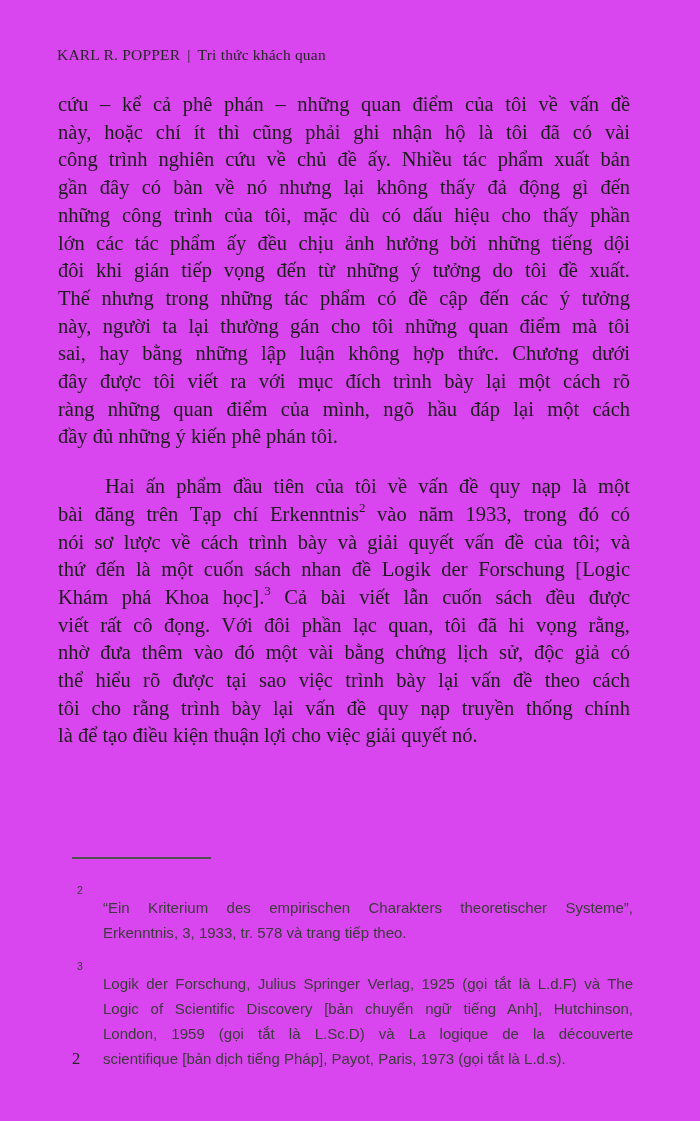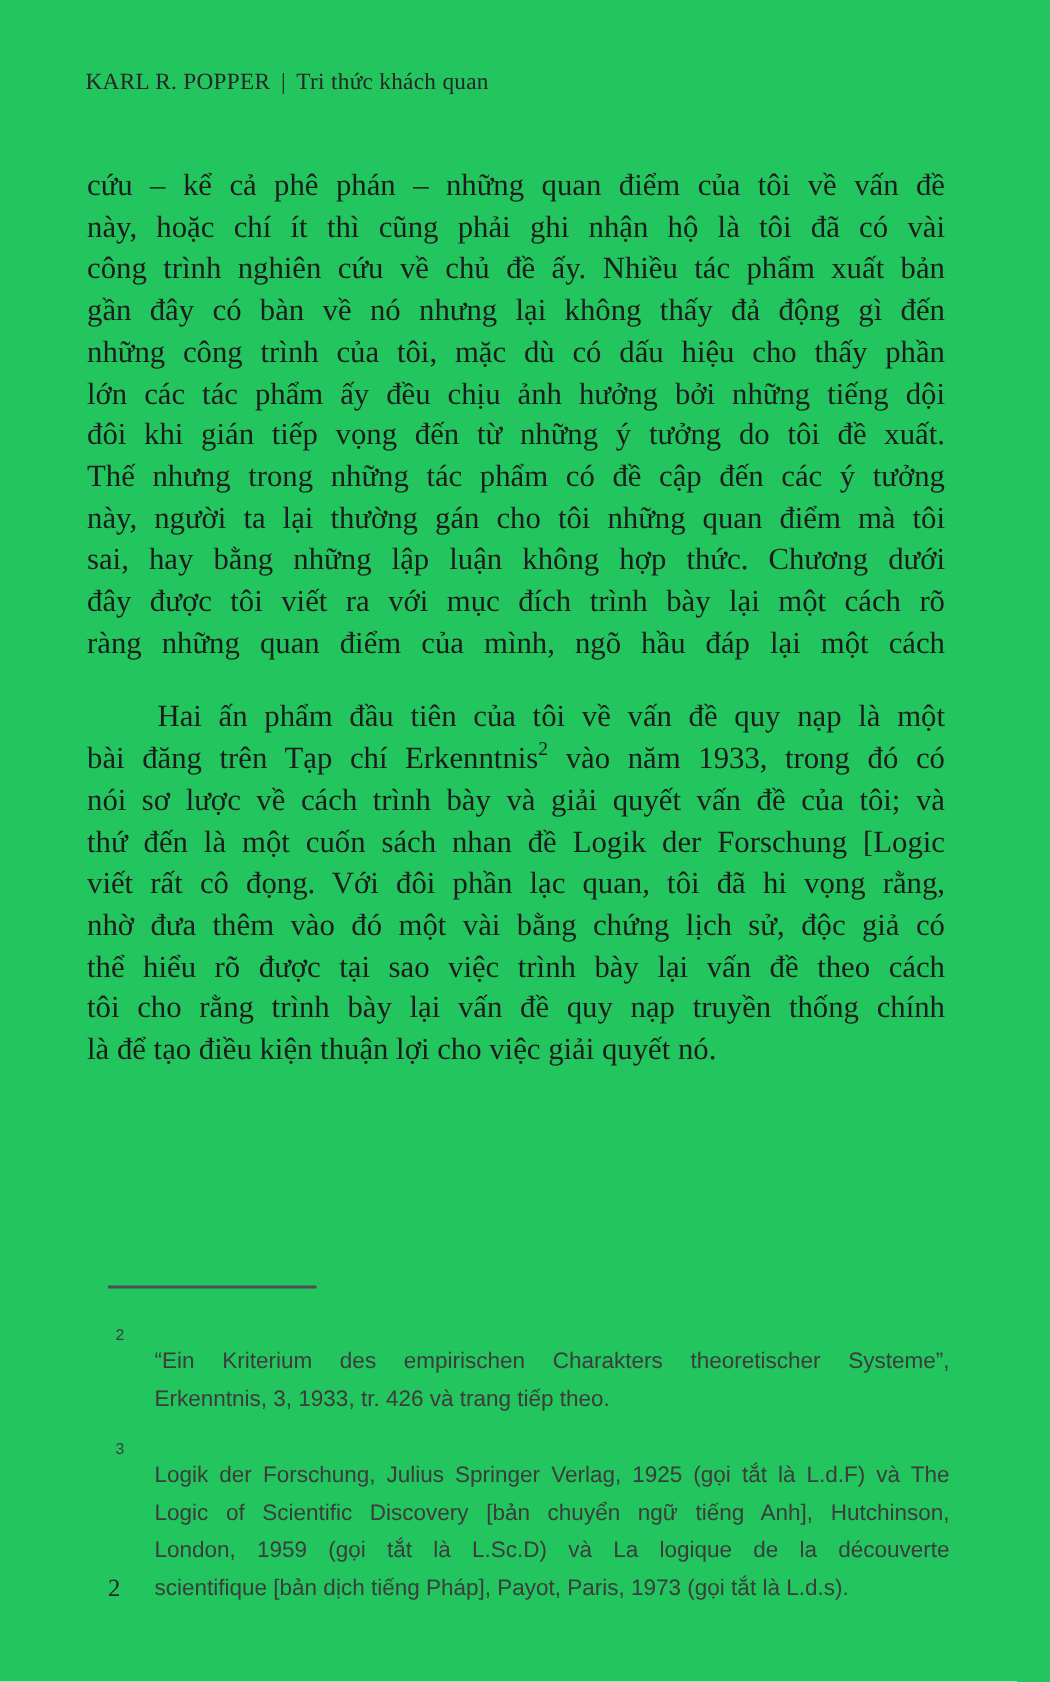--- a/index.html
+++ b/index.html
@@ -4,41 +4,41 @@
 <style>
   html, body {
     margin: 0;
     padding: 0;
     background: #ffffff;
   }
   .page {
     position: relative;
     width: 700px;
     height: 1121px;
-    background: #22c55e;
+    background: #d946ef;
     overflow: hidden;
     font-family: "Liberation Serif", serif;
   }
   .running-head {
     position: absolute;
     left: 57px;
     top: 46px;
     font-size: 15.5px;
     color: #262626;
     letter-spacing: 0.2px;
     white-space: nowrap;
   }
   .running-head .sep {
     margin: 0 7px;
     color: #262626;
   }
   .body-text {
     position: absolute;
     left: 58px;
-    top: 111px;
+    top: 91px;
     width: 572px;
     font-family: "Liberation Serif", serif;
     font-size: 20.5px;
     line-height: 27.7px;
     color: #1d1d1d;
   }
   .paragraph.indented { margin-top: 22px; }
   .indented .line:first-child { text-indent: 47px; }
   .line {
     text-align: justify;
@@ -105,42 +105,44 @@
         <div class="line"><span>công trình nghiên cứu về chủ đề ấy. Nhiều tác phẩm xuất bản</span></div>
         <div class="line"><span>gần đây có bàn về nó nhưng lại không thấy đả động gì đến</span></div>
         <div class="line"><span>những công trình của tôi, mặc dù có dấu hiệu cho thấy phần</span></div>
         <div class="line"><span>lớn các tác phẩm ấy đều chịu ảnh hưởng bởi những tiếng dội</span></div>
         <div class="line"><span>đôi khi gián tiếp vọng đến từ những ý tưởng do tôi đề xuất.</span></div>
         <div class="line"><span>Thế nhưng trong những tác phẩm có đề cập đến các ý tưởng</span></div>
         <div class="line"><span>này, người ta lại thường gán cho tôi những quan điểm mà tôi</span></div>
         <div class="line"><span>sai, hay bằng những lập luận không hợp thức. Chương dưới</span></div>
         <div class="line"><span>đây được tôi viết ra với mục đích trình bày lại một cách rõ</span></div>
         <div class="line"><span>ràng những quan điểm của mình, ngõ hầu đáp lại một cách</span></div>
+        <div class="line last"><span>đầy đủ những ý kiến phê phán tôi.</span></div>
       </div>
       <div class="paragraph indented">
         <div class="line"><span>Hai ấn phẩm đầu tiên của tôi về vấn đề quy nạp là một</span></div>
         <div class="line"><span>bài đăng trên Tạp chí </span><span class="it">Erkenntnis</span><sup>2</sup><span> vào năm 1933, trong đó có</span></div>
         <div class="line"><span>nói sơ lược về cách trình bày và giải quyết vấn đề của tôi; và</span></div>
         <div class="line"><span>thứ đến là một cuốn sách nhan đề </span><span class="it">Logik der Forschung</span><span> [Logic</span></div>
+        <div class="line"><span>Khám phá Khoa học].</span><sup>3</sup><span> Cả bài viết lẫn cuốn sách đều được</span></div>
         <div class="line"><span>viết rất cô đọng. Với đôi phần lạc quan, tôi đã hi vọng rằng,</span></div>
         <div class="line"><span>nhờ đưa thêm vào đó một vài bằng chứng lịch sử, độc giả có</span></div>
         <div class="line"><span>thể hiểu rõ được tại sao việc </span><span class="it">trình bày lại</span><span> vấn đề theo cách</span></div>
         <div class="line"><span>tôi cho rằng trình bày lại vấn đề quy nạp truyền thống chính</span></div>
         <div class="line last"><span>là để tạo điều kiện thuận lợi cho việc giải quyết nó.</span></div>
       </div>
     </main>
 
   <div class="footnote-rule"></div>
 
   <section class="footnotes" id="footnotes">
       <div class="footnote">
         <span class="fn-marker">2</span>
         <div class="fn-body">
           <div class="line"><span>“Ein Kriterium des empirischen Charakters theoretischer Systeme”,</span></div>
-          <div class="line last"><span class="it">Erkenntnis</span><span>, 3, 1933, tr. 426 và trang tiếp theo.</span></div>
+          <div class="line last"><span class="it">Erkenntnis</span><span>, 3, 1933, tr. 578 và trang tiếp theo.</span></div>
         </div>
       </div>
       <div class="footnote">
         <span class="fn-marker">3</span>
         <div class="fn-body">
           <div class="line"><span class="it">Logik der Forschung</span><span>, Julius Springer Verlag, 1925 (gọi tắt là L.d.F) và </span><span class="it">The</span></div>
           <div class="line"><span class="it">Logic of Scientific Discovery</span><span> [bản chuyển ngữ tiếng Anh], Hutchinson,</span></div>
           <div class="line"><span>London, 1959 (gọi tắt là L.Sc.D) và </span><span class="it">La logique de la découverte</span></div>
           <div class="line last"><span class="it">scientifique</span><span> [bản dịch tiếng Pháp], Payot, Paris, 1973 (gọi tắt là L.d.s).</span></div>
         </div>

